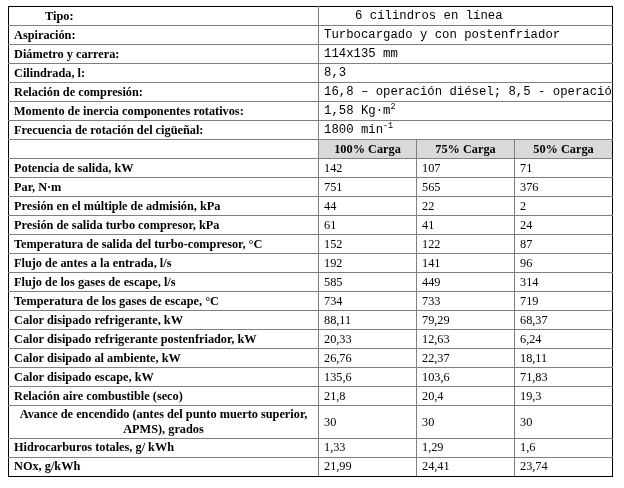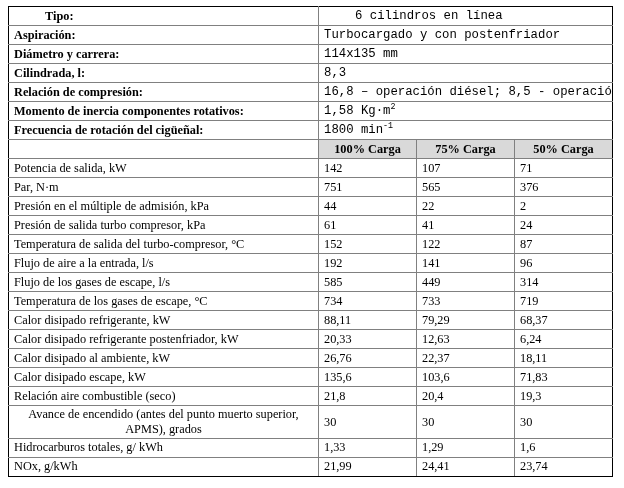--- a/index.html
+++ b/index.html
@@ -61,21 +61,21 @@
     margin-top: 48px;
   }
   .load-head-blank {
     background: #ffffff;
     border-left: 1.5px solid #000000;
   }
 
   
   .meas-label {
     text-align: left;
-    font-weight: normal;
+    font-weight: bold;
   }
   .meas-val {
     font-weight: normal;
     margin-top: 20px;
   }
   .row-tall td {
     height: 32px;
     vertical-align: middle;
   }
   .row-tall .meas-label {
@@ -158,21 +158,21 @@
           <td class="meas-val">41</td>
           <td class="meas-val">24</td>
         </tr>
         <tr>
           <td class="meas-label">Temperatura de salida del turbo-compresor, °C</td>
           <td class="meas-val">152</td>
           <td class="meas-val">122</td>
           <td class="meas-val">87</td>
         </tr>
         <tr>
-          <td class="meas-label">Flujo de aire a la entrada, l/s</td>
+          <td class="meas-label">Flujo de antes a la entrada, l/s</td>
           <td class="meas-val">192</td>
           <td class="meas-val">141</td>
           <td class="meas-val">96</td>
         </tr>
         <tr>
           <td class="meas-label">Flujo de los gases de escape, l/s</td>
           <td class="meas-val">585</td>
           <td class="meas-val">449</td>
           <td class="meas-val">314</td>
         </tr>

